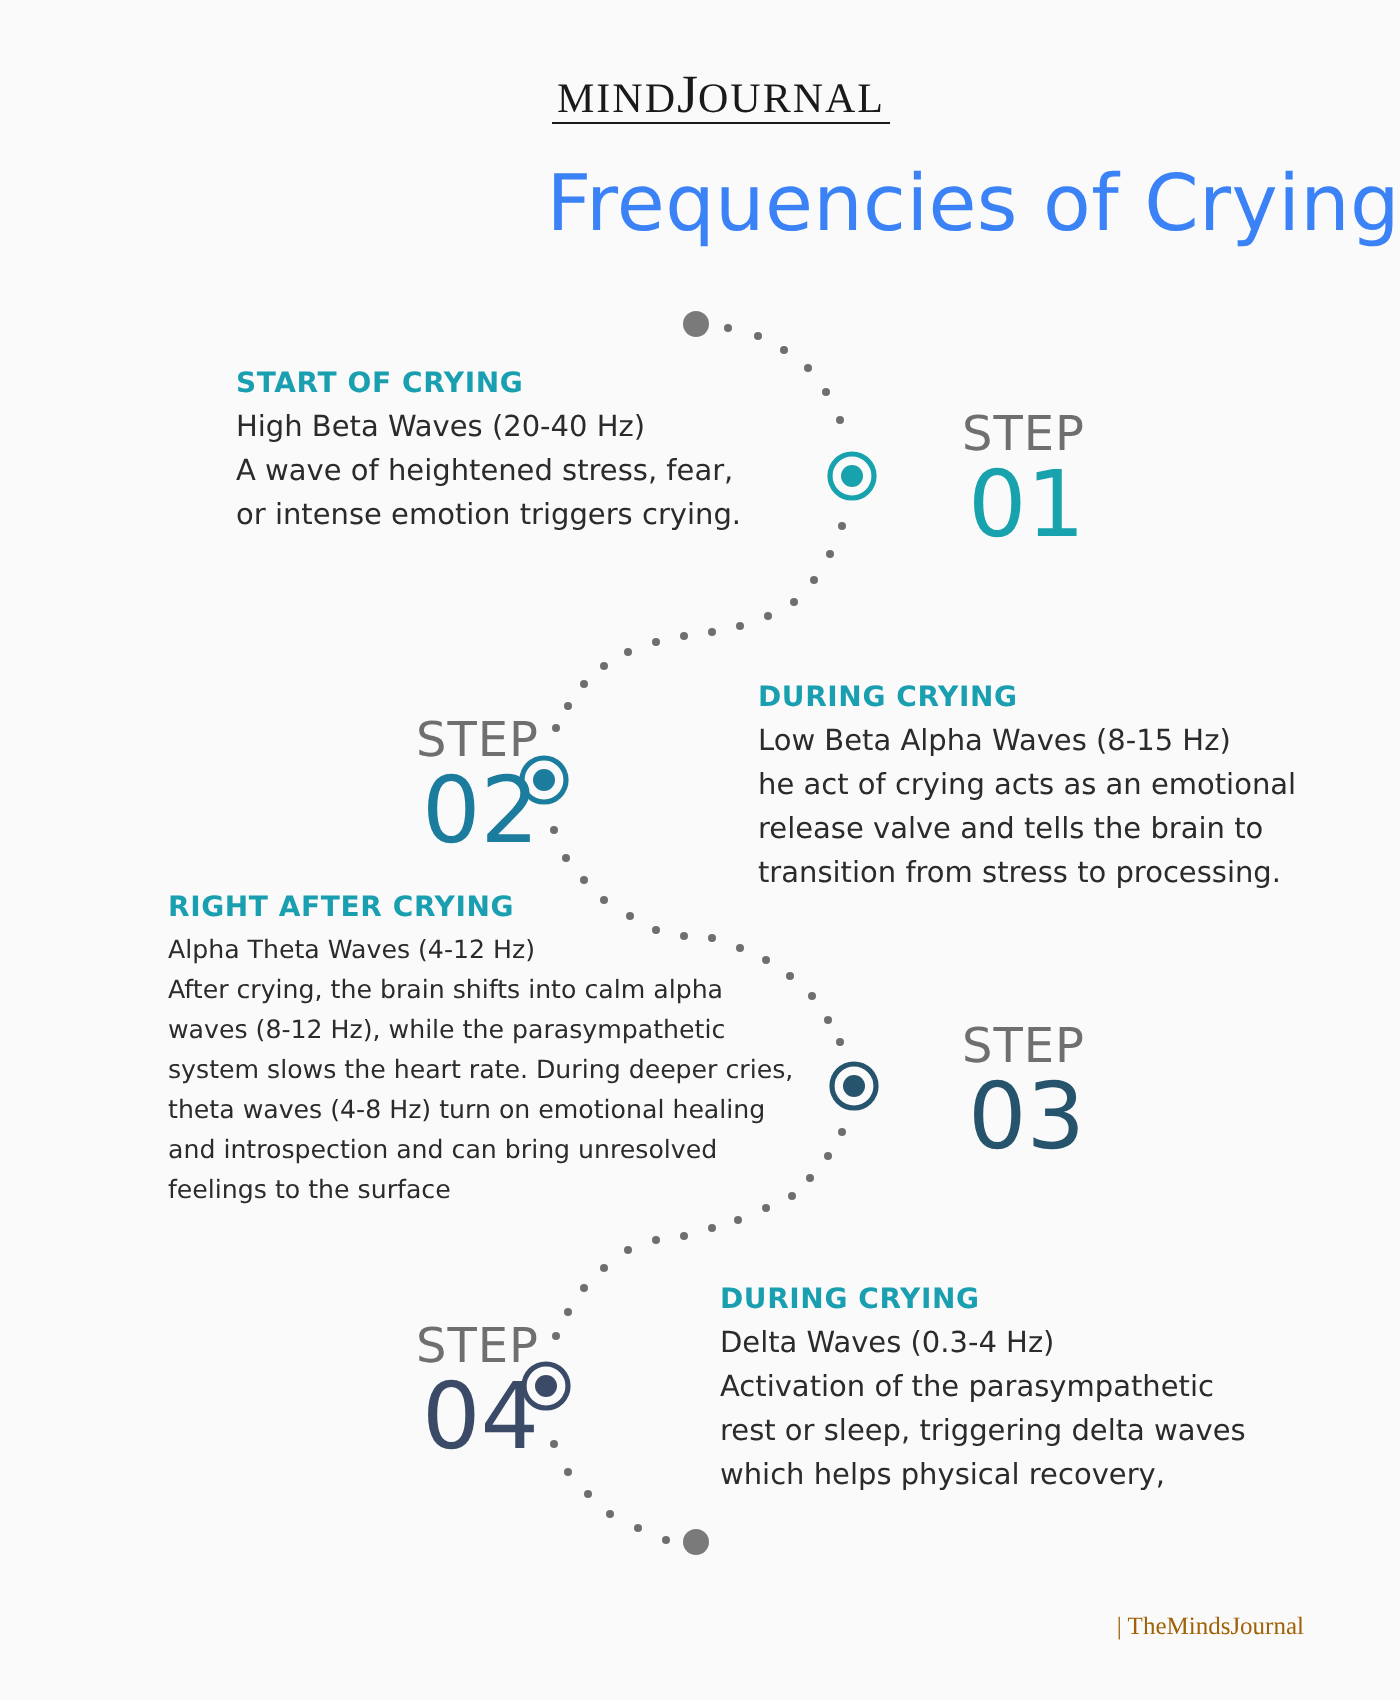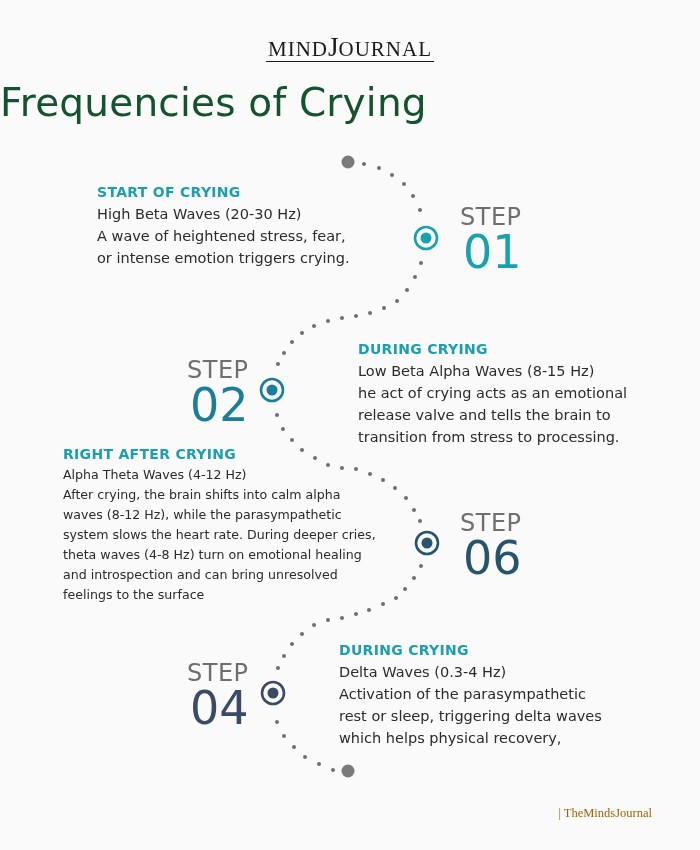--- a/index.html
+++ b/index.html
@@ -1,22 +1,22 @@
 <!DOCTYPE html>
 <html><head>
   <meta charset="utf-8">
   <style>
     * { margin: 0; padding: 0; box-sizing: border-box; }
     html, body { width: 700px; height: 850px; background: #fafafa; overflow: hidden; }
     body { position: relative; font-family: "DejaVu Sans", sans-serif; color: #2b2b2b; }
-    .abs { position: absolute; }
+    .abs { position: absolute; padding-left: 21px; }
     .brand { left: 0; width: 700px; top: 36px; text-align: center; }
     .brand span { display: inline-block; font-family: "Liberation Serif", serif; font-size: 21px; letter-spacing: 1px; color: #1a1a1a; border-bottom: 1.5px solid #1a1a1a; padding: 0 2px 1px; line-height: 22px; }
     .brand .big { font-size: 27px; border: none; padding: 0; letter-spacing: 0; }
-    .title { left: 0; width: 700px; top: 80px; text-align: left; font-size: 39px; color: #14532d; font-family: "DejaVu Sans", sans-serif; letter-spacing: 0.2px; }
+    .title { left: 0; width: 700px; top: 80px; text-align: right; font-size: 39px; color: #3b82f6; font-family: "DejaVu Sans", sans-serif; letter-spacing: 0.2px; }
     .block .head { font-weight: bold; color: #1a9fb0; font-size: 14px; letter-spacing: 0.3px; margin-bottom: 3px; }
     .block .line { font-size: 14.5px; line-height: 22px; color: #2b2b2b; }
     .block.small .head { font-size: 14px; }
     .block.small .line { font-size: 12.6px; line-height: 20px; }
     .step .lbl { font-size: 24px; color: #6f6f6f; font-weight: normal; letter-spacing: 0.5px; line-height: 24px; }
     .step .num { font-size: 46px; line-height: 46px; margin-top: 0px; font-family: "DejaVu Sans", sans-serif; text-align: right; }
     .step.s1 .num { color: #17a2ad; }
     .step.s2 .num { color: #1b7c9e; }
     .step.s3 .num { color: #26546d; }
     .step.s4 .num { color: #3b4a67; }
@@ -110,21 +110,21 @@
 </svg>
 
 <div class="abs brand">
   <span><b style="font-weight:normal">MIND</b><b class="big" style="font-weight:normal">J</b><b style="font-weight:normal">OURNAL</b></span>
 </div>
 
 <div class="abs title">Frequencies of Crying</div>
 
 <div class="abs block" style="left:97px; top:184px;">
   <div class="head">START OF CRYING</div>
-  <div class="line">High Beta Waves (20-30 Hz)</div>
+  <div class="line">High Beta Waves (20-40 Hz)</div>
   <div class="line">A wave of heightened stress, fear,</div>
   <div class="line">or intense emotion triggers crying.</div>
 </div>
 <div class="abs step s1" style="left:460px; top:205px;">
   <div class="lbl">STEP</div>
   <div class="num">01</div>
 </div>
 
 <div class="abs step s2" style="left:187px; top:358px;">
   <div class="lbl">STEP</div>
@@ -143,21 +143,21 @@
   <div class="line">Alpha Theta Waves (4-12 Hz)</div>
   <div class="line">After crying, the brain shifts into calm alpha</div>
   <div class="line">waves (8-12 Hz), while the parasympathetic</div>
   <div class="line">system slows the heart rate. During deeper cries,</div>
   <div class="line">theta waves (4-8 Hz) turn on emotional healing</div>
   <div class="line">and introspection and can bring unresolved</div>
   <div class="line">feelings to the surface</div>
 </div>
 <div class="abs step s3" style="left:460px; top:511px;">
   <div class="lbl">STEP</div>
-  <div class="num">06</div>
+  <div class="num">03</div>
 </div>
 
 <div class="abs step s4" style="left:187px; top:661px;">
   <div class="lbl">STEP</div>
   <div class="num">04</div>
 </div>
 <div class="abs block" style="left:339px; top:642px;">
   <div class="head">DURING CRYING</div>
   <div class="line">Delta Waves (0.3-4 Hz)</div>
   <div class="line">Activation of the parasympathetic</div>

